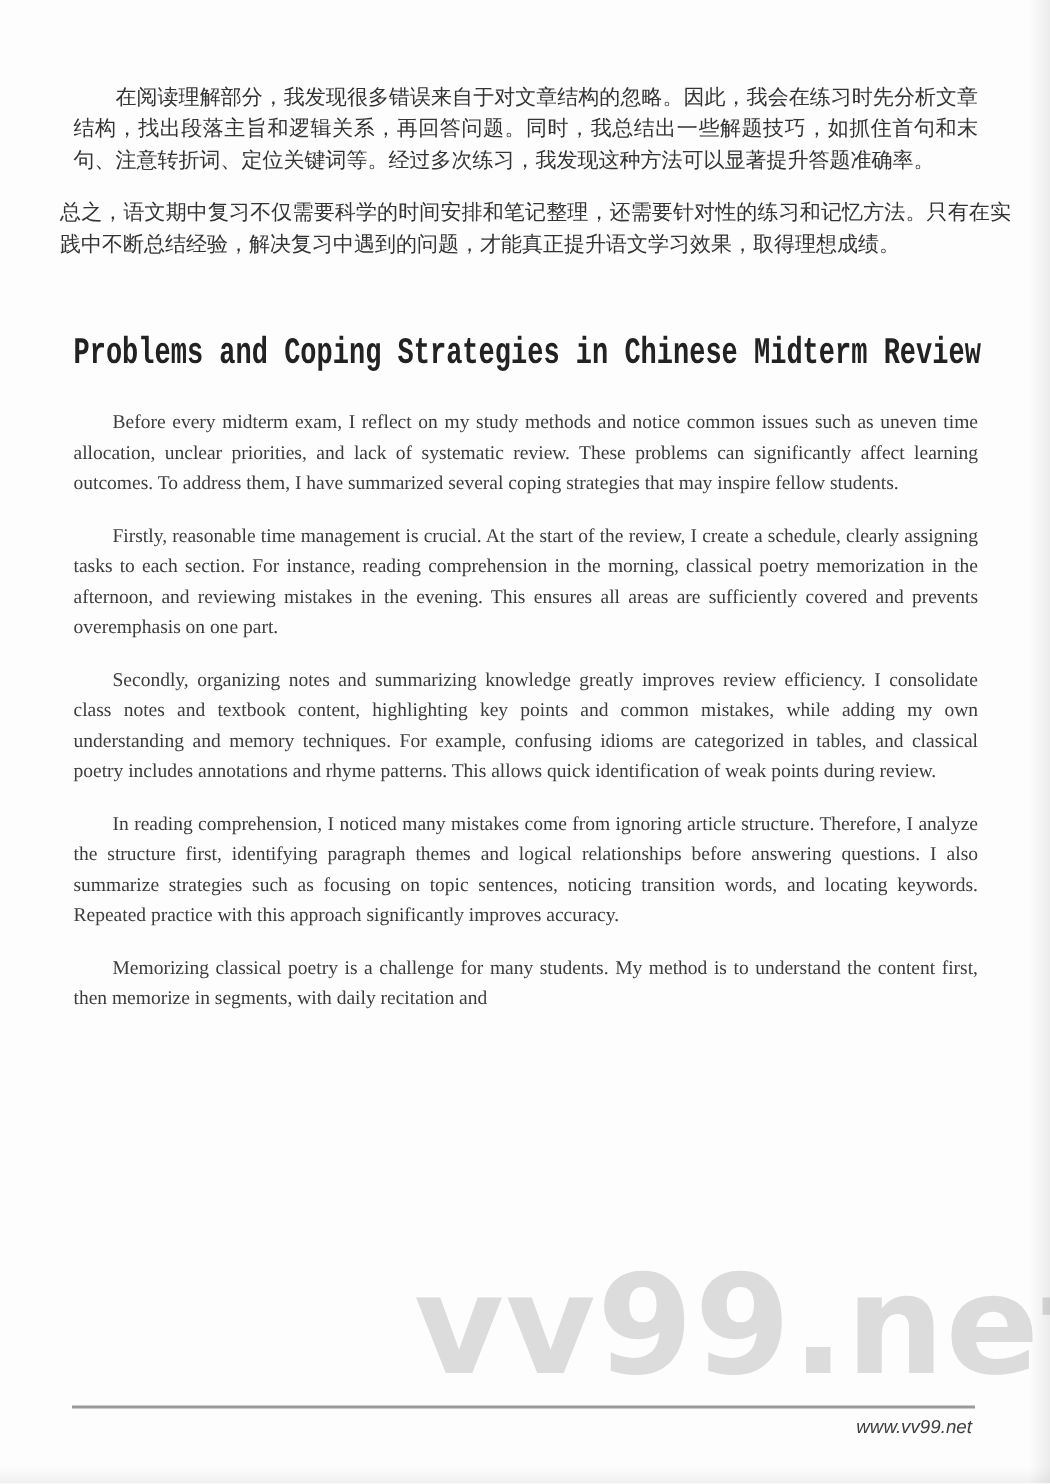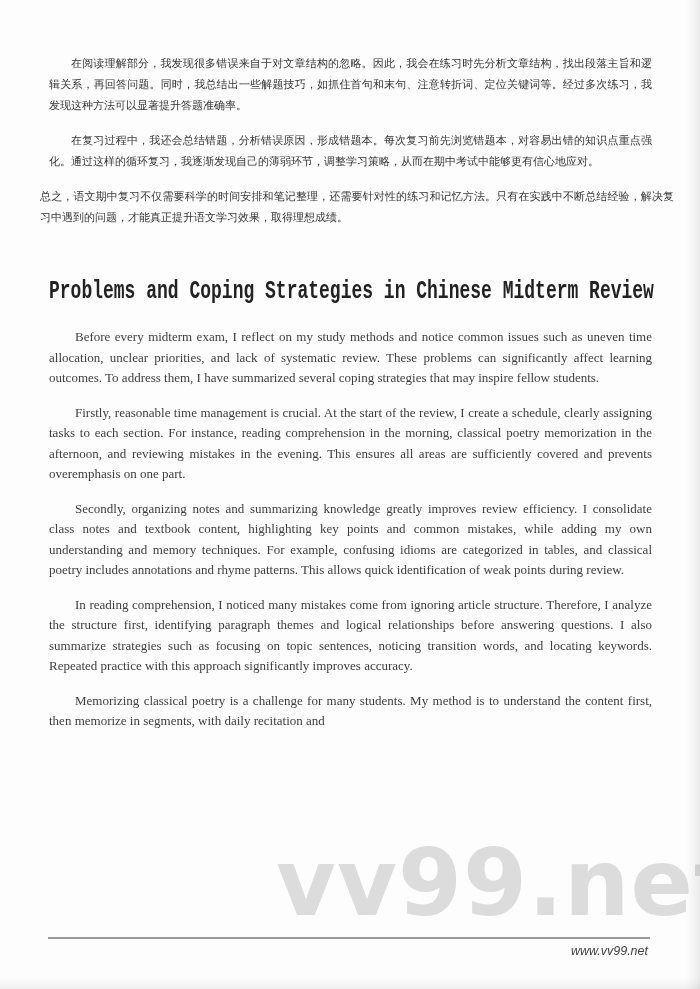--- a/index.html
+++ b/index.html
@@ -39,22 +39,22 @@
     user-select:none;
   }
   .content{
     position:relative;
     z-index:1;
     padding:54px 48px 0 49px;
   }
   
   .cn{
     margin:0 0 14px 0;
-    font-family:Liberation Mono, monospace;
-    font-size:11px;
+    font-family:Liberation Sans, sans-serif;
+    font-size:14px;
     line-height:21px;
     color:#333333;
     text-align:justify;
     text-indent:2em;
   }
   .cn.flush{
     text-indent:0;
     margin-left:-9px;
     margin-right:-22px;
     margin-bottom:0;
@@ -106,21 +106,20 @@
 
 <div class="page">
 
   <div class="watermark">vv99.net</div>
 
   <div class="content">
 
     <p class="cn">在阅读理解部分，我发现很多错误来自于对文章结构的忽略。因此，我会在练习时先分析文章结构，找出段落主旨和逻辑关系，再回答问题。同时，我总结出一些解题技巧，如抓住首句和末句、注意转折词、定位关键词等。经过多次练习，我发现这种方法可以显著提升答题准确率。</p>
 
 
-    <p class="cn">在复习过程中，我还会总结错题，分析错误原因，形成错题本。每次复习前先浏览错题本，对容易出错的知识点重点强化。通过这样的循环复习，我逐渐发现自己的薄弱环节，调整学习策略，从而在期中考试中能够更有信心地应对。</p>
 
     <p class="cn flush">总之，语文期中复习不仅需要科学的时间安排和笔记整理，还需要针对性的练习和记忆方法。只有在实践中不断总结经验，解决复习中遇到的问题，才能真正提升语文学习效果，取得理想成绩。</p>
 
     <h1 class="doc-title">Problems and Coping Strategies in Chinese Midterm Review</h1>
 
     <p class="en">Before every midterm exam, I reflect on my study methods and notice common issues such as uneven time allocation, unclear priorities, and lack of systematic review. These problems can significantly affect learning outcomes. To address them, I have summarized several coping strategies that may inspire fellow students.</p>
 
     <p class="en">Firstly, reasonable time management is crucial. At the start of the review, I create a schedule, clearly assigning tasks to each section. For instance, reading comprehension in the morning, classical poetry memorization in the afternoon, and reviewing mistakes in the evening. This ensures all areas are sufficiently covered and prevents overemphasis on one part.</p>
 
     <p class="en">Secondly, organizing notes and summarizing knowledge greatly improves review efficiency. I consolidate class notes and textbook content, highlighting key points and common mistakes, while adding my own understanding and memory techniques. For example, confusing idioms are categorized in tables, and classical poetry includes annotations and rhyme patterns. This allows quick identification of weak points during review.</p>

